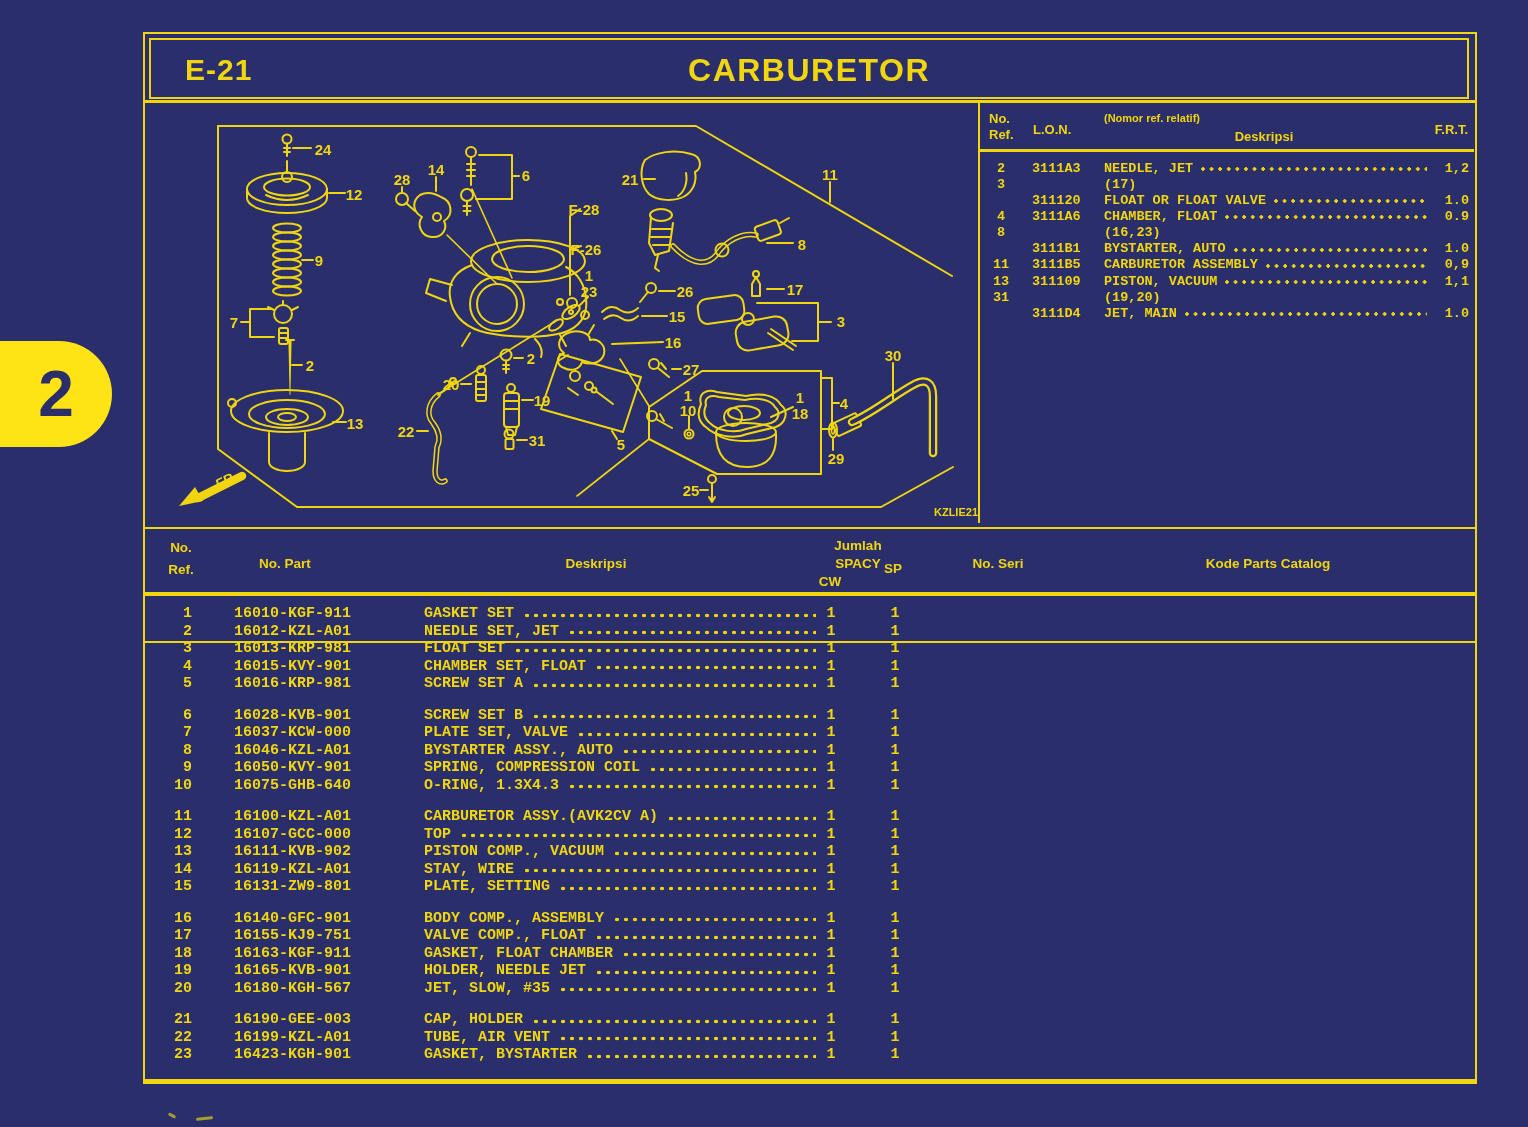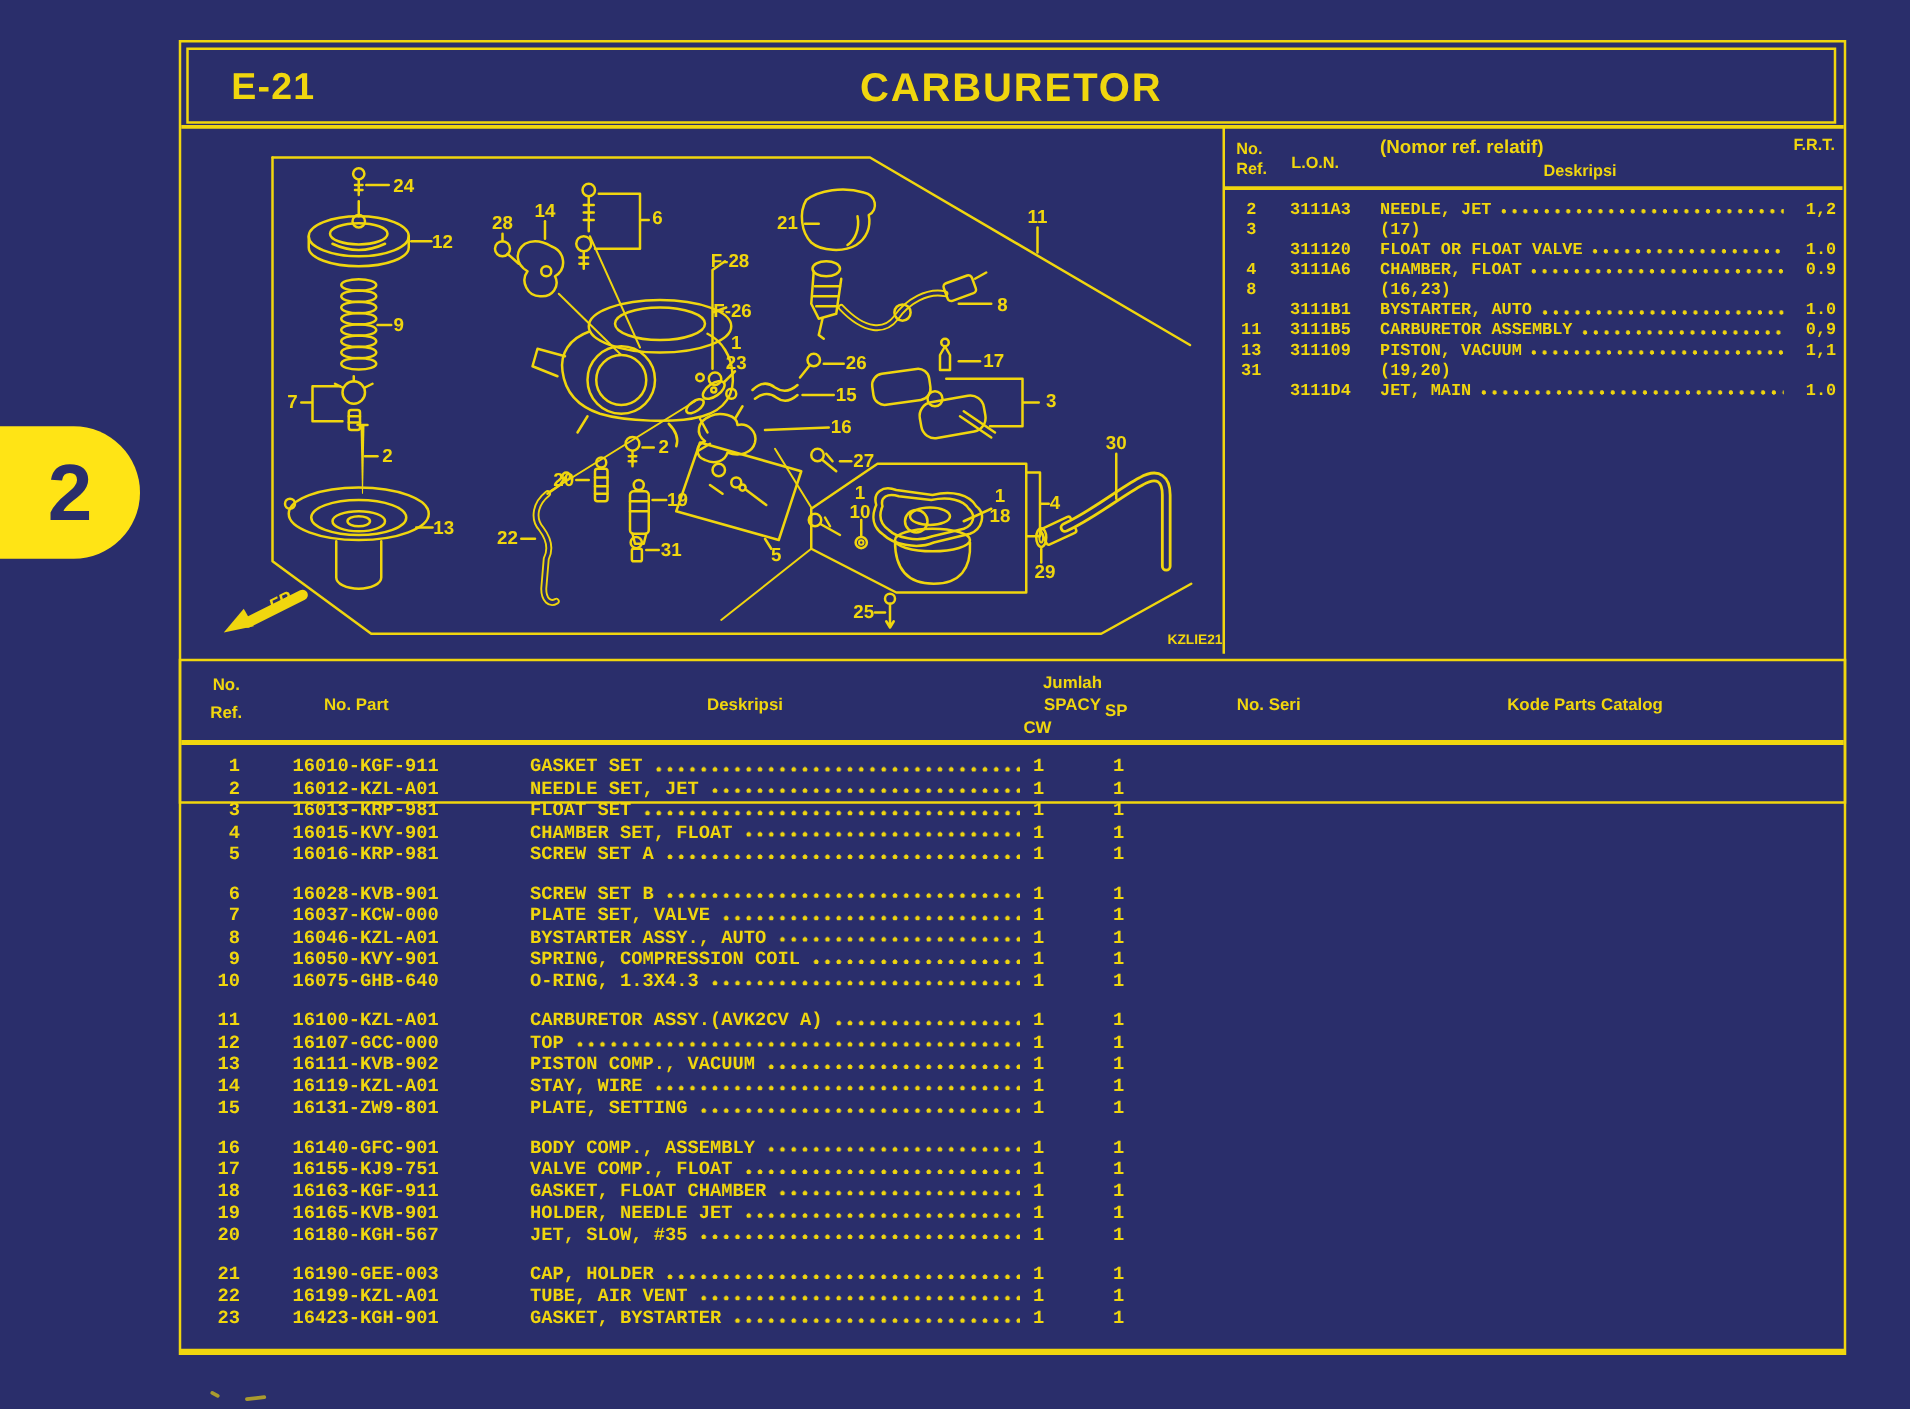--- a/index.html
+++ b/index.html
@@ -410,23 +410,23 @@
         <text x="691" y="487" class="dlabel">25</text>
       </g>
   </svg>
 
   <div id="lon-panel">
     <div class="hdr" style="left:9px;top:11px;">
       <div>No.</div>
       <div>Ref.</div>
     </div>
     <div class="hdr" style="left:53px;top:22px;">L.O.N.</div>
-    <div class="hdr" style="left:124px;top:10px;font-size:15px;">(Nomor ref. relatif)</div>
+    <div class="hdr" style="left:124px;top:10px;font-size:11px;">(Nomor ref. relatif)</div>
     <div class="hdr" style="left:216px;top:29px;width:136px;text-align:center;">Deskripsi</div>
-    <div class="hdr" style="right:6px;top:8px;padding-left:37px;">F.R.T.</div>
+    <div class="hdr" style="right:6px;top:22px;padding-left:37px;">F.R.T.</div>
     <div class="lh-sep"></div>
 
     <div id="lon-rows">
 
     <div class="lrow">
           <span class="lref">2</span>
           <span class="llon">3111A3</span>
           <span class="ldesc">NEEDLE, JET</span>
           <span class="ldots"></span>
           <span class="lfrt">1,2</span>
@@ -502,21 +502,21 @@
   <div class="hdr" style="left:14px;top:11px;width:44px;text-align:center;">
     <div>No.</div>
     <div style="margin-top:7px;">Ref.</div>
   </div>
   <div class="hdr" style="left:40px;top:27px;width:200px;text-align:center;">No. Part</div>
   <div class="hdr" style="left:351px;top:27px;width:200px;text-align:center;">Deskripsi</div>
   <div class="hdr" style="left:653px;top:9px;width:120px;text-align:center;">Jumlah</div>
   <div class="hdr" style="left:653px;top:27px;width:120px;text-align:center;">SPACY</div>
   <div class="hdr" style="left:660px;top:45px;width:50px;text-align:center;">CW</div>
   <div class="hdr" style="left:723px;top:32px;width:50px;text-align:center;">SP</div>
-  <div class="hdr" style="left:795px;top:27px;width:150px;text-align:center;">No. Seri</div>
+  <div class="hdr" style="left:778px;top:27px;width:150px;text-align:center;">No. Seri</div>
   <div class="hdr" style="left:1013px;top:27px;width:220px;text-align:center;">Kode Parts Catalog</div>
   <div class="ph-sep"></div>
 
   <div id="parts-rows">
 
   <div class="pgroup">
 
       <div class="prow">
             <span class="pref">1</span>
             <span class="ppart">16010-KGF-911</span>

